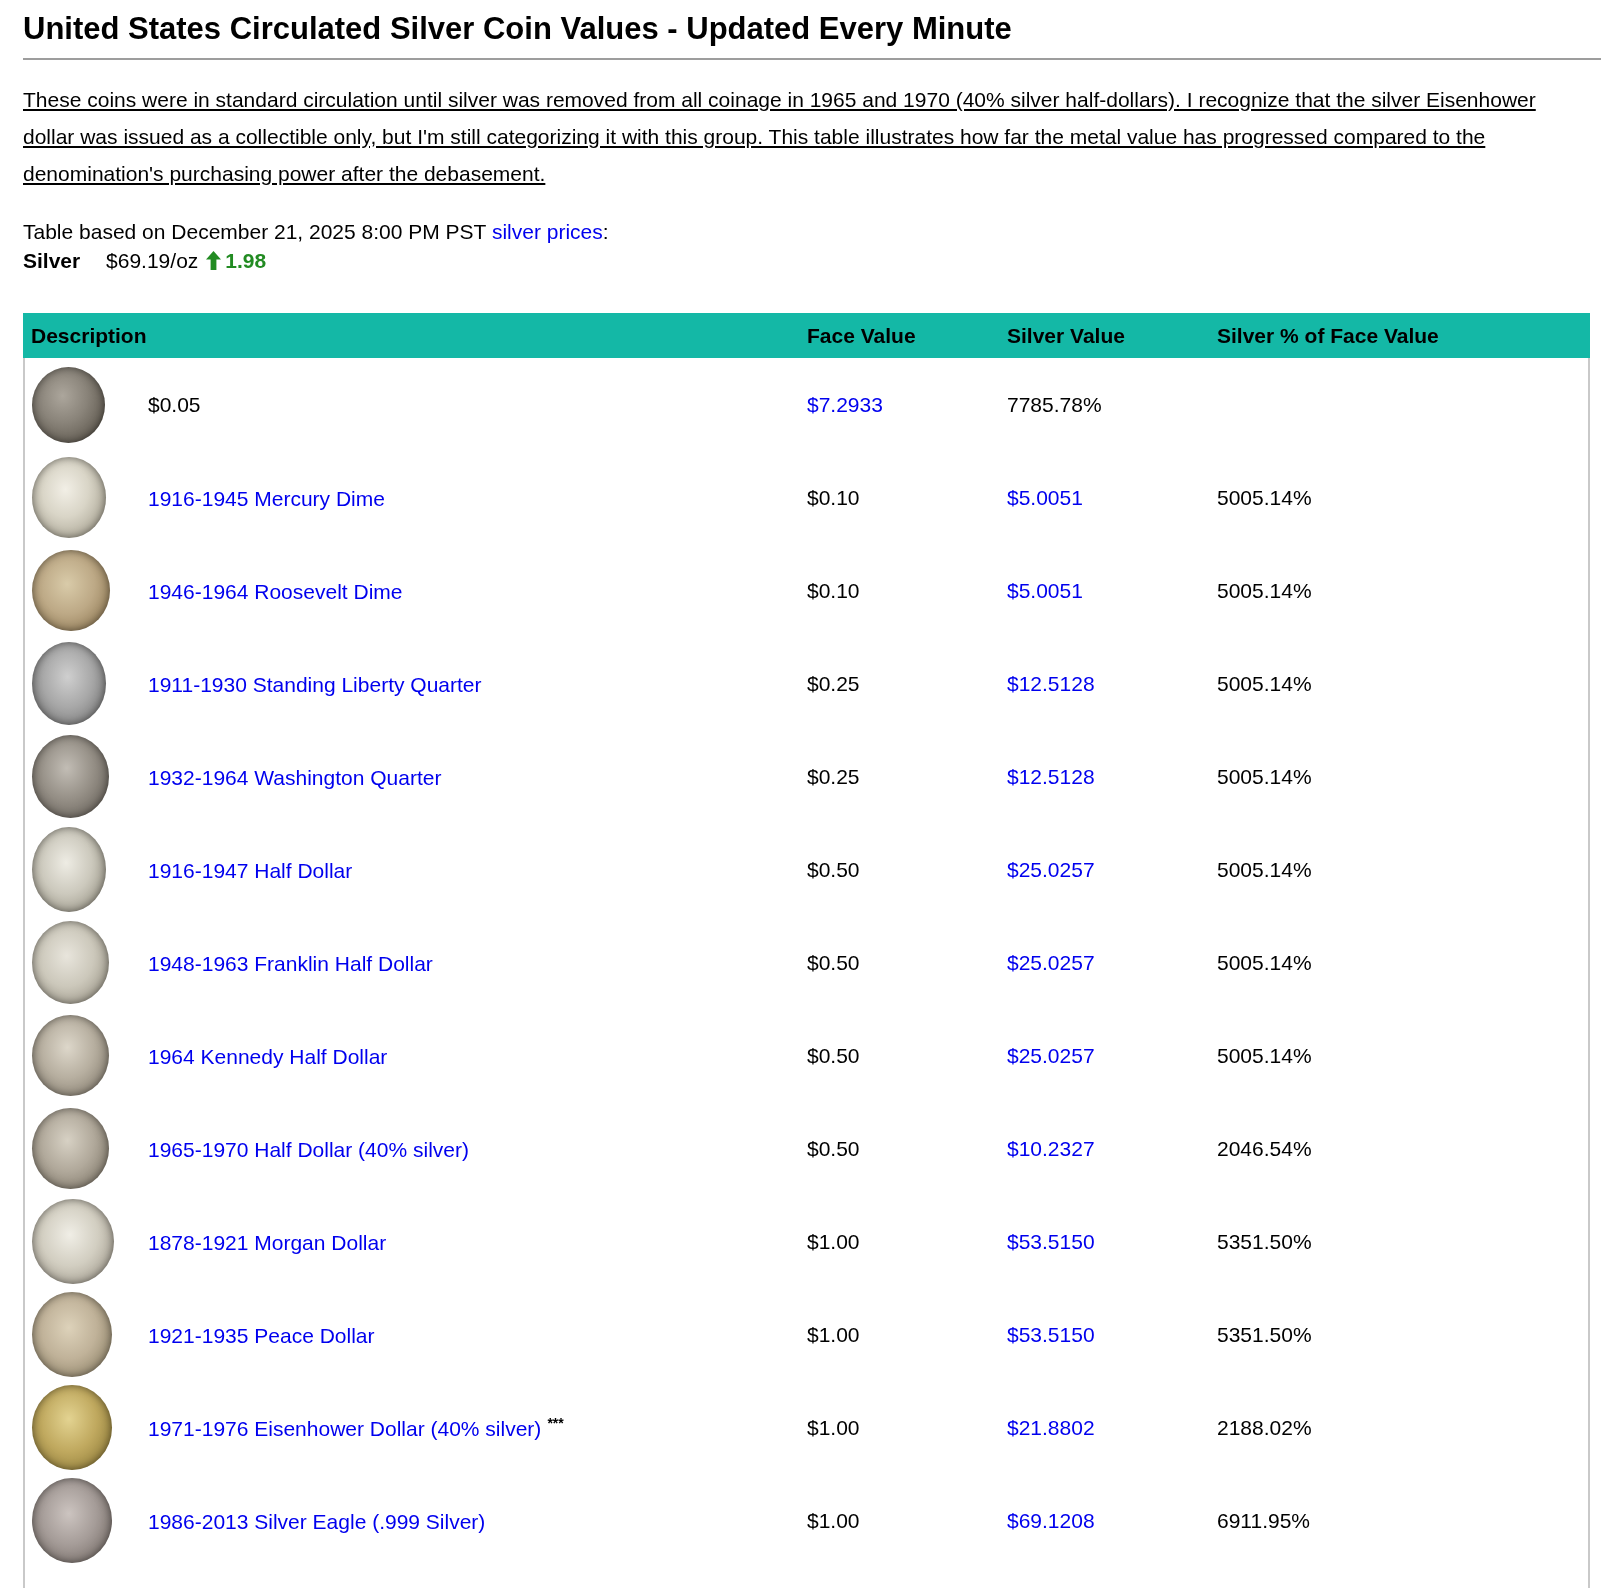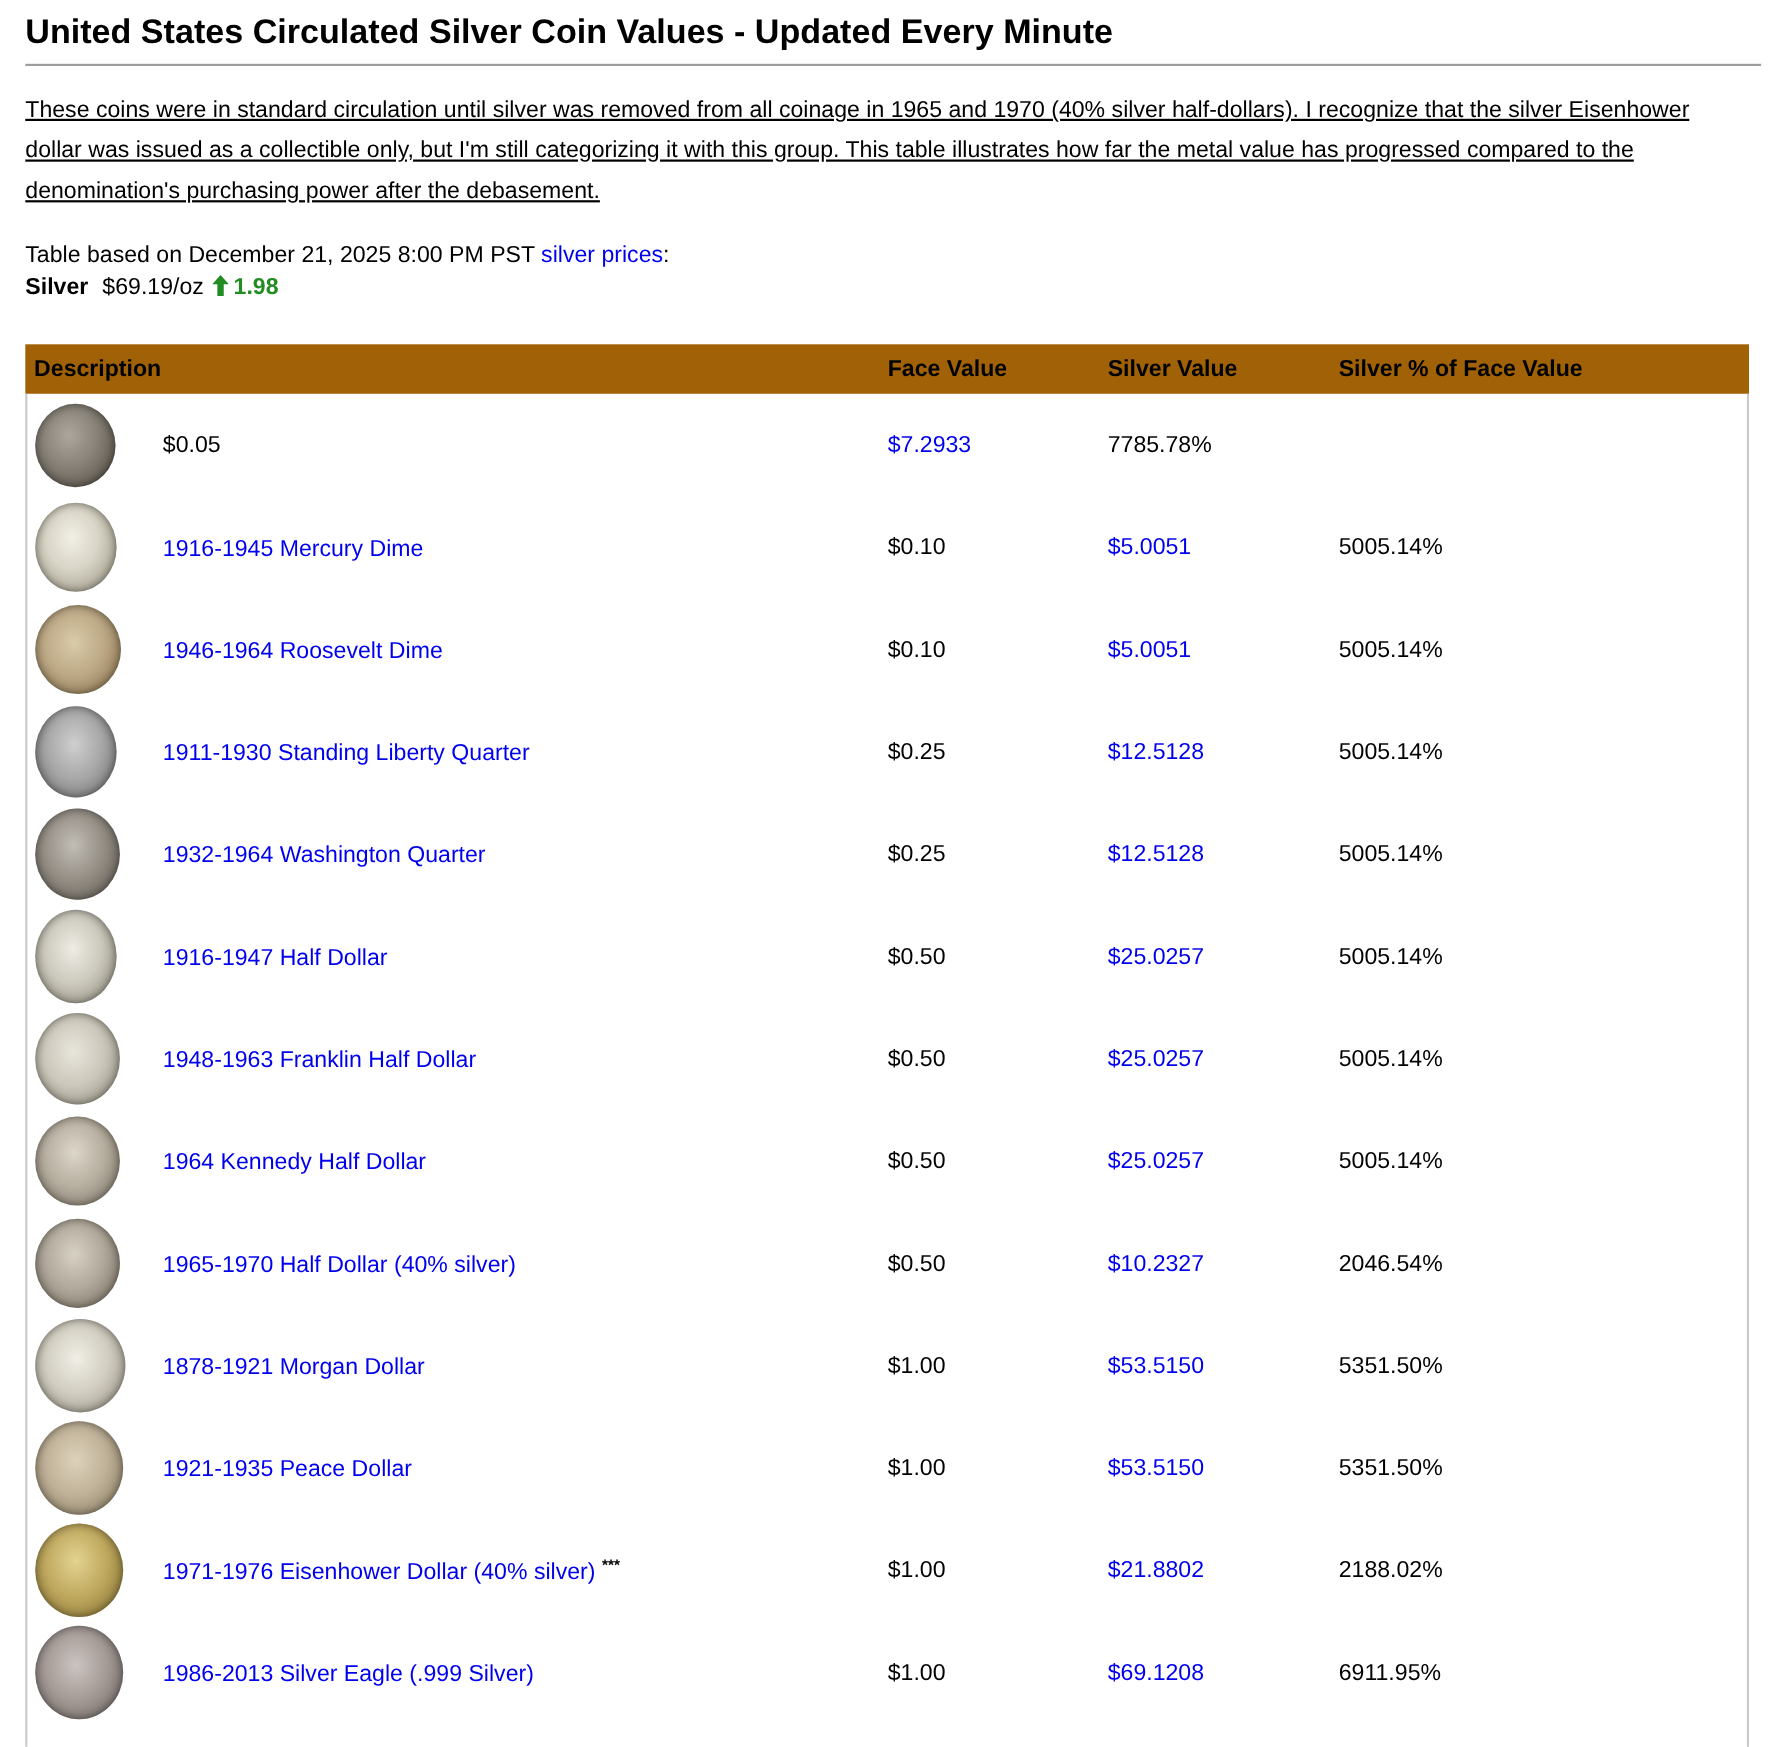--- a/index.html
+++ b/index.html
@@ -11,26 +11,26 @@
   .content{padding:14px 23px 0 23px;}
   h1.page-title{font-size:31px;font-weight:bold;margin:0 0 14px 0;line-height:30px;}
   hr.divider{border:none;border-top:2px solid #9d9d9d;margin:0 0 0 0;}
   .intro{margin-top:21px;width:1562px;line-height:37px;text-decoration:underline;}
   .based-line{margin-top:25px;line-height:29px;}
   .price-line{line-height:30px;}
   a.lnk{color:#0000EE;text-decoration:none;cursor:pointer;margin-top:28px;}
   .bold{font-weight:bold;}
   .green{color:#228B22;font-weight:bold;}
   .arrow-svg{vertical-align:-2px;margin:0 4px 0 8px;}
-  .metal-price{margin-left:7px;}
+  .metal-price{margin-left:20px;}
 
   
   .coin-table{margin:37px 0 0 23px;width:1567px;box-sizing:border-box;}
   .t-header{
-    height:45px;background:#a16207;display:grid;
+    height:45px;background:#14b8a6;display:grid;
     grid-template-columns:784px 200px 210px 1fr;
     align-items:center;font-weight:bold;
   }
   .t-header .hcell:first-child{padding-left:8px;}
   .t-body{
     border-left:2px solid #c9c9c9;border-right:2px solid #c9c9c9;
     box-sizing:border-box;height:1255px;overflow:hidden;position:relative;
   }
   .row{
     height:93px;display:grid;

